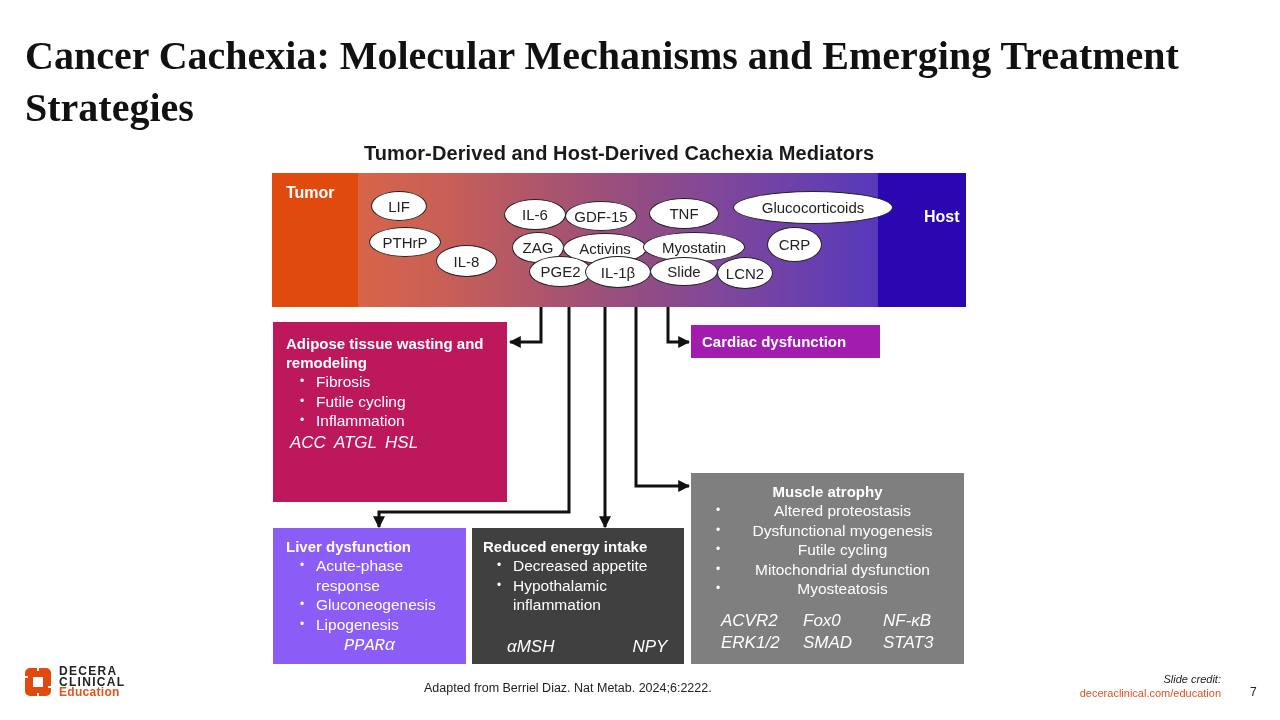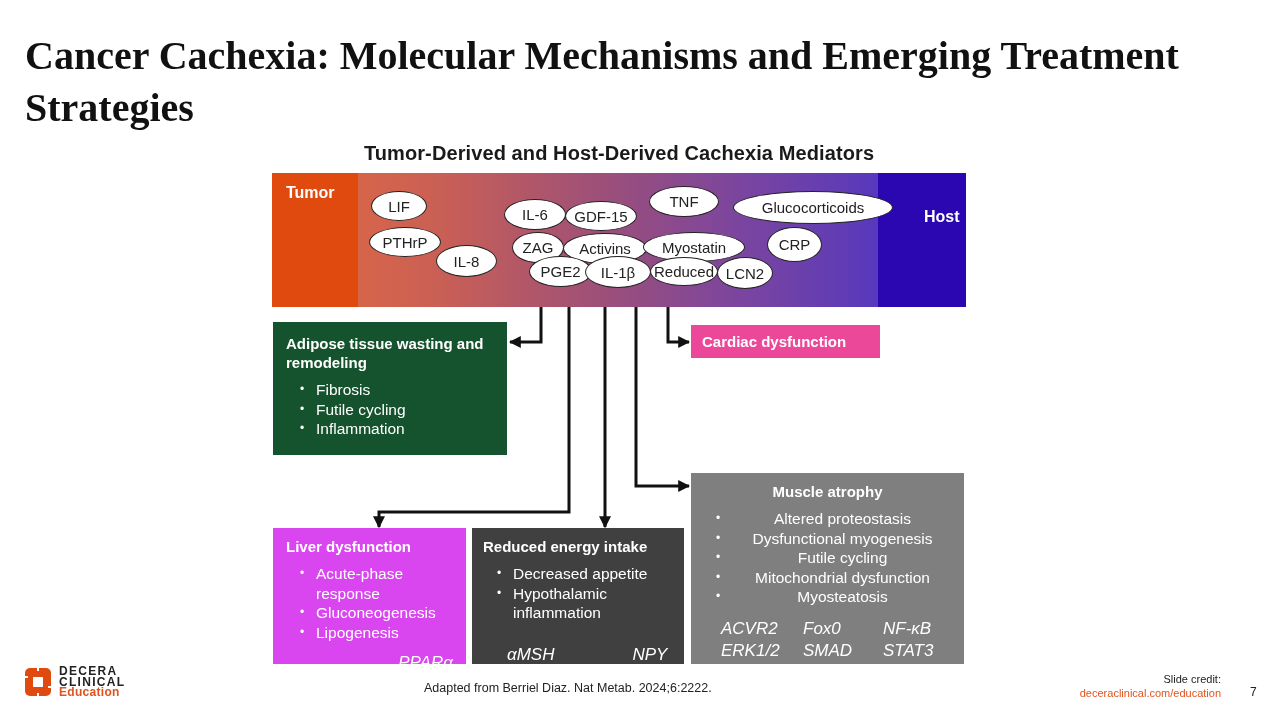--- a/index.html
+++ b/index.html
@@ -33,34 +33,34 @@
   .oval {
     position: absolute; background: #fff; border: 1px solid #222; border-radius: 50%;
     display: flex; align-items: center; justify-content: center;
     font-size: 15px; color: #222; white-space: nowrap;
   }
 
   svg.arrows { position: absolute; left: 0; top: 0; width: 1280px; height: 720px; pointer-events: none; }
 
   .box { position: absolute; color: #fff; }
   .box .box-title { font-weight: bold; font-size: 15px; line-height: 19px; }
-  .box ul { list-style: none; margin-top: 8px; }
+  .box ul { list-style: none; margin-top: 0; }
   .box li { position: relative; font-size: 15.5px; line-height: 19.5px; padding-left: 30px; }
   .box li::before { content: "\2022"; position: absolute; left: 14px; top: 0; font-size: 12px; }
   .genes { font-style: italic; font-size: 17px; display: flex; }
 
-  .box-adipose { left: 273px; top: 322px; width: 234px; height: 133px; background: #14532d; padding: 12px 13px; }
-  .box-cardiac { left: 691px; top: 325px; width: 189px; height: 33px; background: #ec4899; padding: 7px 11px; }
-  .box-liver { left: 273px; top: 528px; width: 193px; height: 136px; background: #d946ef; padding: 9px 13px; }
+  .box-adipose { left: 273px; top: 322px; width: 234px; height: 180px; background: #be185d; padding: 12px 13px; }
+  .box-cardiac { left: 691px; top: 325px; width: 189px; height: 33px; background: #a21caf; padding: 7px 11px; }
+  .box-liver { left: 273px; top: 528px; width: 193px; height: 136px; background: #8b5cf6; padding: 9px 13px; }
   .box-energy { left: 472px; top: 528px; width: 212px; height: 136px; background: #404040; padding: 9px 11px; }
   .box-muscle { left: 691px; top: 473px; width: 273px; height: 191px; background: #7f7f7f; padding: 9px 11px; text-align: center; }
 
   .footer-citation { position: absolute; left: 424px; top: 681px; font-size: 12.5px; color: #222; }
   .slide-credit { position: absolute; right: 59px; top: 672px; text-align: right; font-size: 11px; line-height: 14px; }
-  .slide-credit .credit-label { color: #222; }
+  .slide-credit .credit-label { color: #222; font-style: italic; }
   .slide-credit .credit-link { color: #e0531f; }
   .page-number { position: absolute; left: 1250px; top: 685px; font-size: 12px; color: #222; }
 
   .logo { position: absolute; left: 25px; top: 666px; display: flex; align-items: center; }
   .logo-mark { width: 26px; height: 28px; position: relative; }
   .logo-text { margin-left: 8px; font-size: 12px; line-height: 10.5px; font-weight: bold; letter-spacing: 1.3px; color: #222; }
   .logo-text .edu { color: #e0531f; letter-spacing: 0.3px; }
 </style>
 </head>
 <body>
@@ -72,29 +72,29 @@
 <div class="tumor-block"></div>
 <div class="host-block"></div>
 <div class="band-label" style="left:286px;">Tumor</div>
 <div class="band-label" style="left:924px;margin-top:24px;">Host</div>
 
 <div class="oval" style="left:371px;top:191px;width:56px;height:30px;">LIF</div>
 <div class="oval" style="left:369px;top:227px;width:72px;height:30px;">PTHrP</div>
 <div class="oval" style="left:436px;top:245px;width:61px;height:32px;">IL-8</div>
 <div class="oval" style="left:504px;top:199px;width:62px;height:31px;">IL-6</div>
 <div class="oval" style="left:565px;top:201px;width:72px;height:30px;">GDF-15</div>
-<div class="oval" style="left:649px;top:186px;width:70px;height:31px;">TNF</div>
+<div class="oval" style="left:649px;top:198px;width:70px;height:31px;">TNF</div>
 <div class="oval" style="left:733px;top:191px;width:160px;height:33px;">Glucocorticoids</div>
 <div class="oval" style="left:512px;top:232px;width:52px;height:31px;">ZAG</div>
 <div class="oval" style="left:563px;top:233px;width:84px;height:31px;">Activins</div>
 <div class="oval" style="left:643px;top:232px;width:102px;height:30px;">Myostatin</div>
 <div class="oval" style="left:767px;top:227px;width:55px;height:35px;">CRP</div>
 <div class="oval" style="left:529px;top:256px;width:63px;height:31px;">PGE2</div>
 <div class="oval" style="left:585px;top:256px;width:66px;height:32px;">IL-1β</div>
-<div class="oval" style="left:650px;top:257px;width:68px;height:29px;">Reduced</div>
+<div class="oval" style="left:650px;top:257px;width:68px;height:29px;">Slide</div>
 <div class="oval" style="left:717px;top:257px;width:56px;height:32px;">LCN2</div>
 
 <svg class="arrows">
   <defs>
     <marker id="ah" viewBox="0 0 10 10" refX="9" refY="5" markerWidth="4" markerHeight="4" orient="auto">
       <path d="M0,0 L10,5 L0,10 z" fill="#111"></path>
     </marker>
   </defs>
   <path d="M541,307 L541,342 L510,342" stroke="#111" stroke-width="3" fill="none" marker-end="url(#ah)"></path>
   <path d="M569,307 L569,512 L379,512 L379,527" stroke="#111" stroke-width="3" fill="none" marker-end="url(#ah)"></path>
@@ -103,39 +103,39 @@
   <path d="M668,307 L668,342 L689,342" stroke="#111" stroke-width="3" fill="none" marker-end="url(#ah)"></path>
 </svg>
 
 <div class="box box-adipose">
   <div class="box-title">Adipose tissue wasting and remodeling</div>
   <ul>
     <li>Fibrosis</li>
     <li>Futile cycling</li>
     <li>Inflammation</li>
   </ul>
-  <div class="genes" style="margin-top:20px;gap:19px;padding-left:4px;">
+  <div class="genes" style="margin-top:2px;gap:8px;padding-left:4px;">
     <span>ACC</span>
     <span>ATGL</span>
     <span>HSL</span>
   </div>
 </div>
 
 <div class="box box-cardiac">
   <div class="box-title">Cardiac dysfunction</div>
 </div>
 
 <div class="box box-liver">
   <div class="box-title">Liver dysfunction</div>
   <ul>
     <li>Acute-phase response</li>
     <li>Gluconeogenesis</li>
     <li>Lipogenesis</li>
   </ul>
-  <div class="genes" style="justify-content:flex-end;margin-top:11px;">
+  <div class="genes" style="justify-content:center;margin-top:2px;font-family:Liberation Mono, monospace;">
     <span>PPARα</span>
   </div>
 </div>
 
 <div class="box box-energy">
   <div class="box-title">Reduced energy intake</div>
   <ul>
     <li>Decreased appetite</li>
     <li>Hypothalamic inflammation</li>
   </ul>

